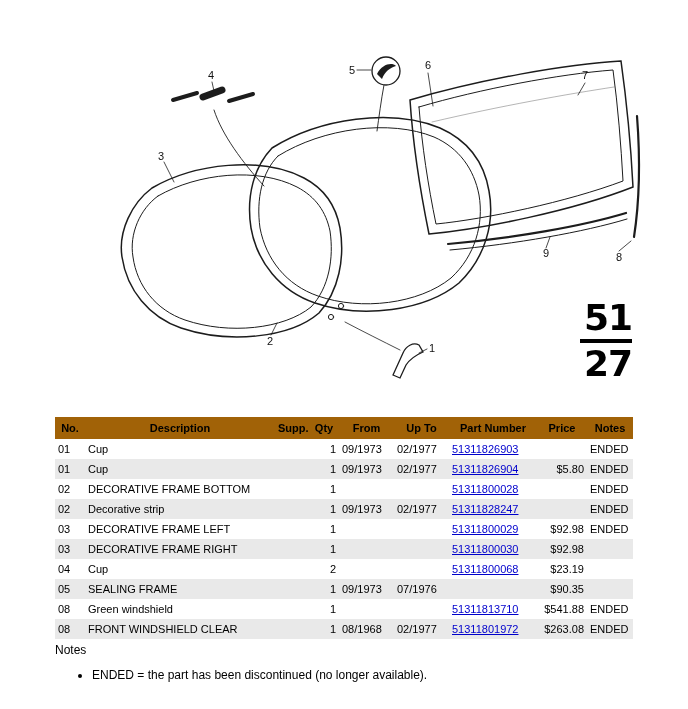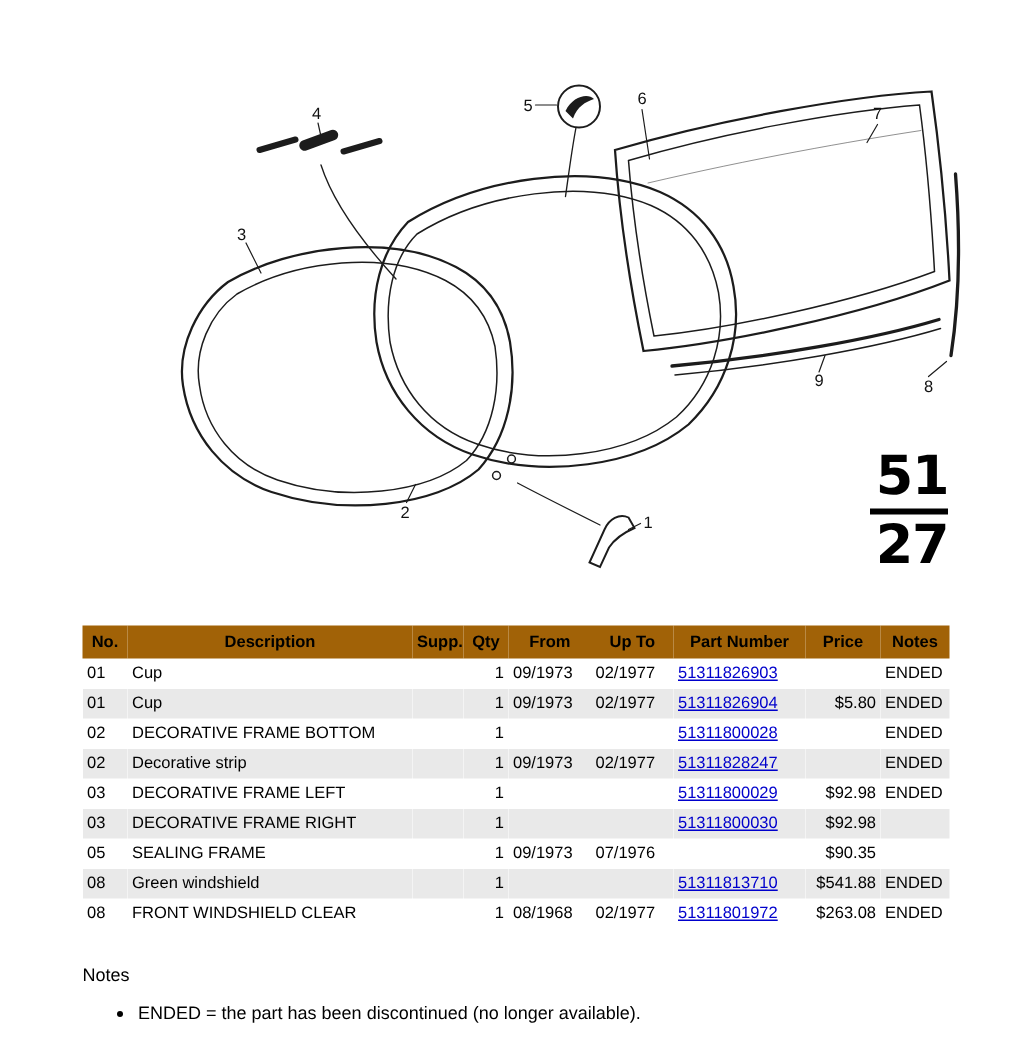--- a/index.html
+++ b/index.html
@@ -224,20 +224,31 @@
         <td class="al">DECORATIVE FRAME RIGHT</td>
         <td class="ar"></td>
         <td class="ar">1</td>
         <td class="ac"></td>
         <td class="ac"></td>
         <td class="ac"><a class="part" href="#">51311800030</a></td>
         <td class="ar">$92.98</td>
         <td class="ac"></td>
       </tr>
       <tr>
+        <td class="al">04</td>
+        <td class="al">Cup</td>
+        <td class="ar"></td>
+        <td class="ar">2</td>
+        <td class="ac"></td>
+        <td class="ac"></td>
+        <td class="ac"><a class="part" href="#">51311800068</a></td>
+        <td class="ar">$23.19</td>
+        <td class="ac"></td>
+      </tr>
+      <tr>
         <td class="al">05</td>
         <td class="al">SEALING FRAME</td>
         <td class="ar"></td>
         <td class="ar">1</td>
         <td class="ac">09/1973</td>
         <td class="ac">07/1976</td>
         <td class="ac"><a class="part" href="#"></a></td>
         <td class="ar">$90.35</td>
         <td class="ac"></td>
       </tr>

